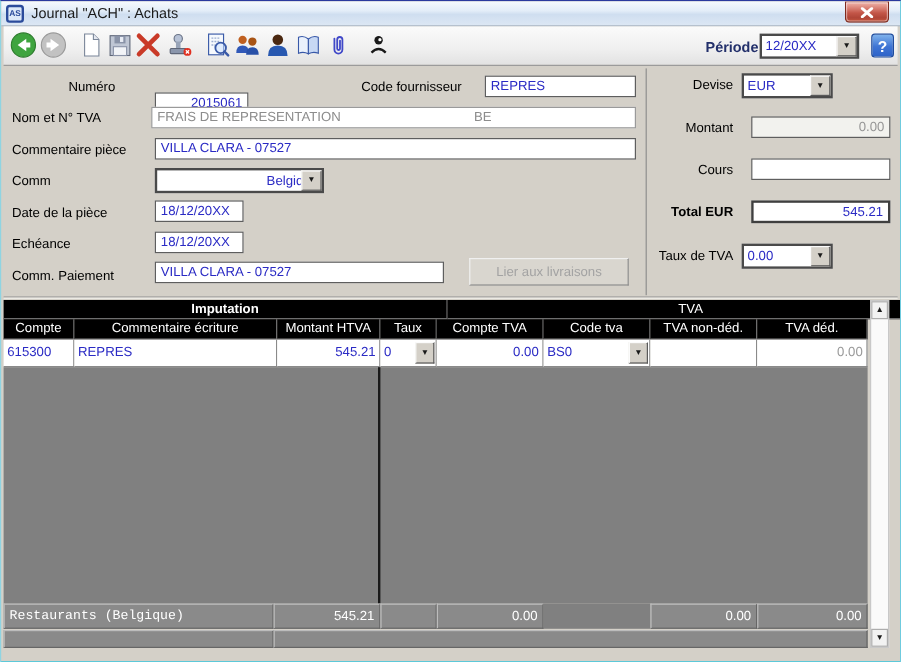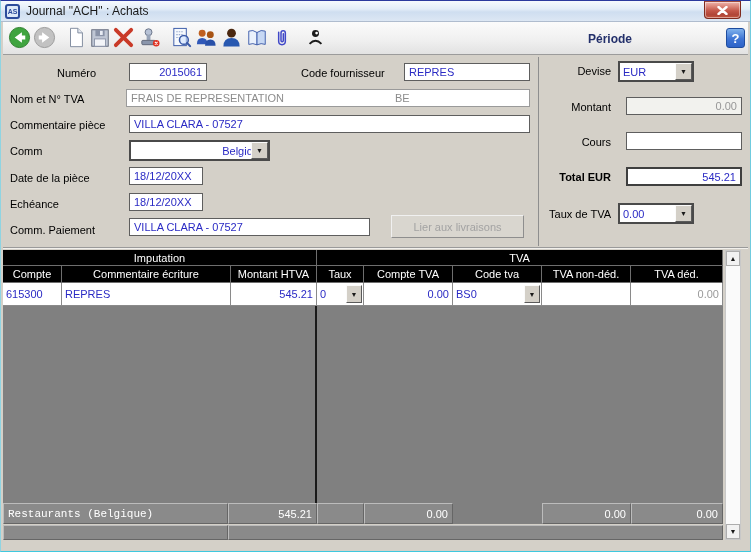--- a/index.html
+++ b/index.html
@@ -196,25 +196,29 @@
     </span>
     <span class="tb-icon" style="left:300px">
       <svg width="19" height="21" viewBox="0 0 24 24">
           <circle cx="12" cy="7" r="4.4" fill="#1A1A1A"></circle>
           <circle cx="13.4" cy="6.4" r="1.7" fill="#fff"></circle>
           <path d="M4.5 20 Q12 12.5 19.5 20" fill="none" stroke="#1A1A1A" stroke-width="2.4"></path>
         </svg>
     </span>
 
     <span class="periode-label">Période</span>
+    <div class="combo" style="left:630px; top:6px; width:83px; height:21px; font-size:11px;">
+      <span>12/20XX</span>
+      <span class="combo-btn">▼</span>
+    </div>
     <div class="help-btn">?</div>
   </div>
 
   <span class="lbl" style="left:9px; top:66px;padding-left:47px;">Numéro</span>
-  <div class="field right" style="left:128px; top:62px; width:78px; height:18px;">2015061</div>
+  <div class="field right" style="left:128px; top:76px; width:78px; height:18px;">2015061</div>
 
   <span class="lbl" style="left:300px; top:66px;">Code fournisseur</span>
   <div class="field" style="left:403px; top:62px; width:126px; height:18px;">REPRES</div>
 
   <span class="lbl" style="left:9px; top:92px;">Nom et N° TVA</span>
   <div class="field disabled" style="left:125px; top:88px; width:404px; height:18px;">
     <span>FRAIS DE REPRESENTATION</span>
     <span style="position:absolute; left:268px;">BE</span>
   </div>
 
@@ -257,21 +261,21 @@
   <span class="lbl" style="left:540px; top:207px; width:70px; text-align:right;">Taux de TVA</span>
   <div class="combo" style="left:617px; top:202px; width:76px; height:21px;">
     <span>0.00</span>
     <span class="combo-btn">▼</span>
   </div>
 
   <div class="sep-h" style="top:246px;"></div>
   <div class="sep-h light" style="top:247px;"></div>
 
   <div class="grid-row" style="top:249px;">
-    <div class="hcell" style="width:314px; height:16px;">Imputation</div>
+    <div class="hcell" style="width:370px; height:16px;font-weight:bold;">Imputation</div>
     <div class="hcell" style="width:406px; height:16px;">TVA</div>
   </div>
 
   <div class="grid-row" style="top:265px;">
     <div class="hcell" style="width:59px; height:17px;">Compte</div>
     <div class="hcell" style="width:169px; height:17px;">Commentaire écriture</div>
     <div class="hcell" style="width:86px; height:17px;">Montant HTVA</div>
     <div class="hcell" style="width:47px; height:17px;">Taux</div>
     <div class="hcell" style="width:89px; height:17px;">Compte TVA</div>
     <div class="hcell" style="width:89px; height:17px;">Code tva</div>

